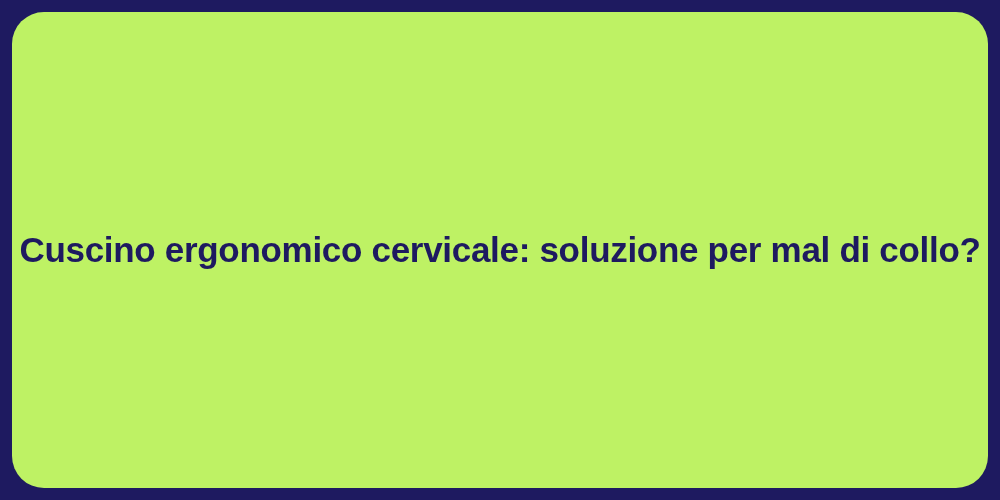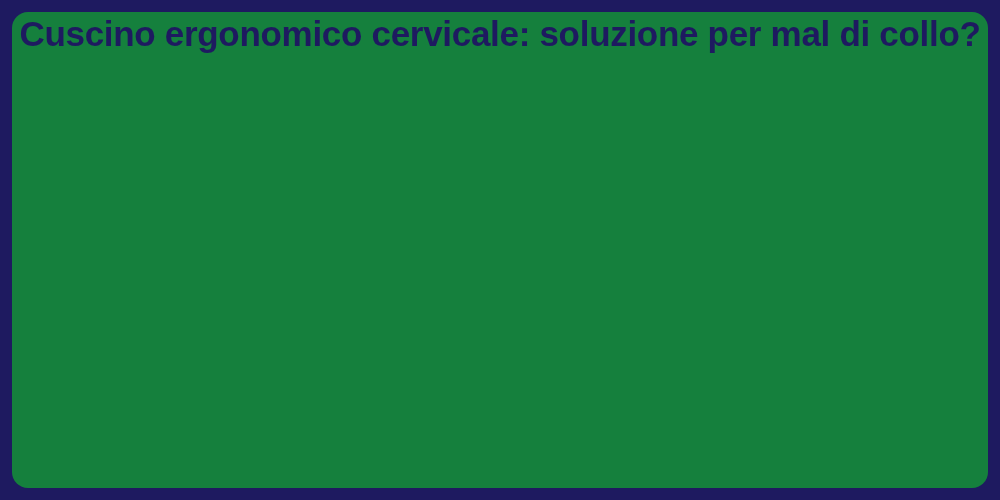--- a/index.html
+++ b/index.html
@@ -23,24 +23,24 @@
     height: 500px;
     background: #1e1a60;
     padding: 12px;
   }
 
   
   .banner-card {
     box-sizing: border-box;
     width: 100%;
     height: 100%;
-    background: #15803d;
-    border-radius: 16px;
+    background: #bef264;
+    border-radius: 32px;
     display: flex;
-    align-items: flex-start;
+    align-items: center;
     justify-content: center;
     overflow: hidden;
   }
 
   .headline {
     margin: 0;
     padding: 0 40px;
     color: #1e1a60;
     font-family: "Liberation Sans", sans-serif;
     font-size: 35px;

